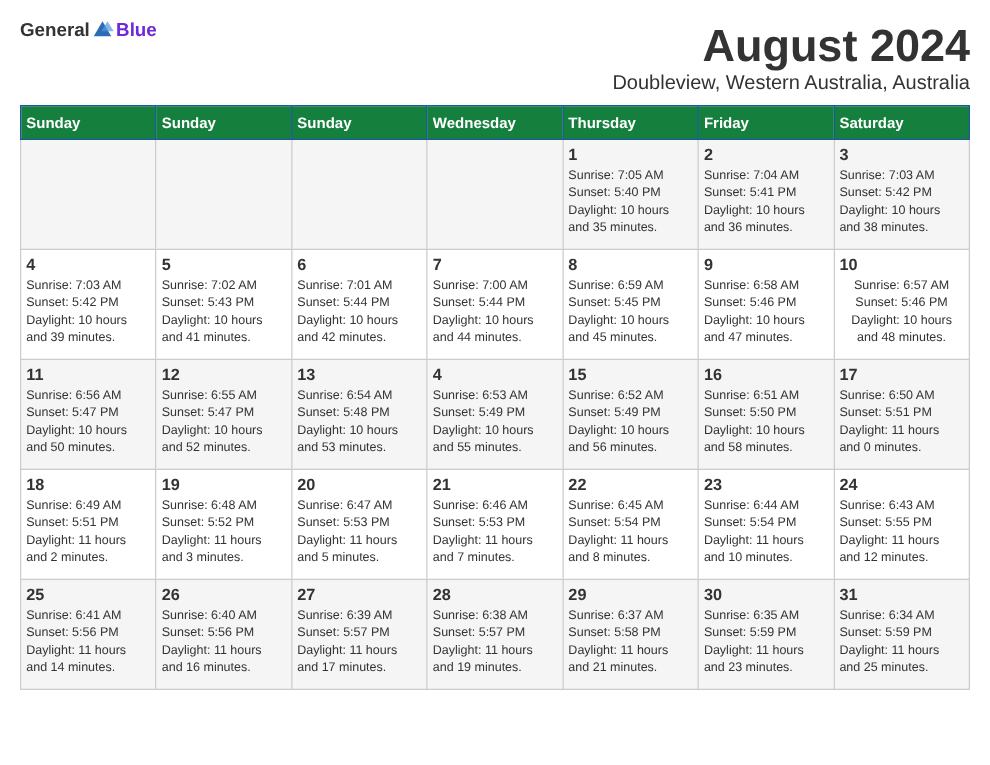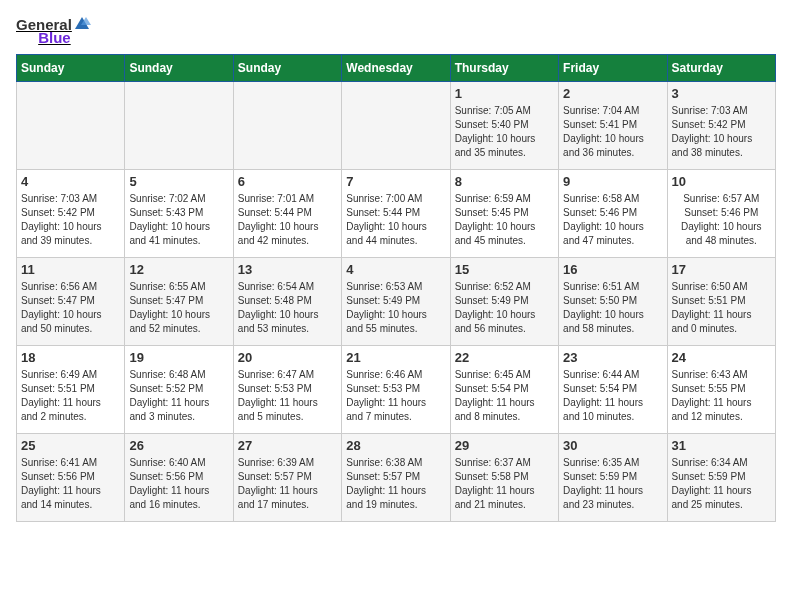--- a/index.html
+++ b/index.html
@@ -83,32 +83,34 @@
     }
     tbody tr:nth-child(odd) td.empty-cell {
       background: #f5f5f5 !important;
     }
   </style>
 </head>
 <body>
 
 <div class="header">
   <div class="logo">
-    <div style="display:flex;flex-direction:column;align-items:center;text-decoration:underline;">
+    <div style="display:flex;flex-direction:row;align-items:flex-end;">
       <div style="display:flex;align-items:center;">
         <span class="logo-text-general">General</span>
         <svg width="18" height="18" viewBox="0 0 18 18" style="margin-left:1px;margin-top:-2px;">
           <polygon points="9,2 16,14 2,14" fill="#2a6db5"></polygon>
           <polygon points="13,2 18,10 8,10" fill="#5599dd" opacity="0.7"></polygon>
         </svg>
       </div>
       <span class="logo-text-blue" style="margin-top:-4px;margin-left:2px;">Blue</span>
     </div>
   </div>
   <div class="title-section">
+    <div class="main-title">August 2024</div>
+    <div class="sub-title">Doubleview, Western Australia, Australia</div>
   </div>
 </div>
 
 <table>
   <thead>
     <tr>
     <th>Sunday</th>
         <th>Sunday</th>
         <th>Sunday</th>
         <th>Wednesday</th>

